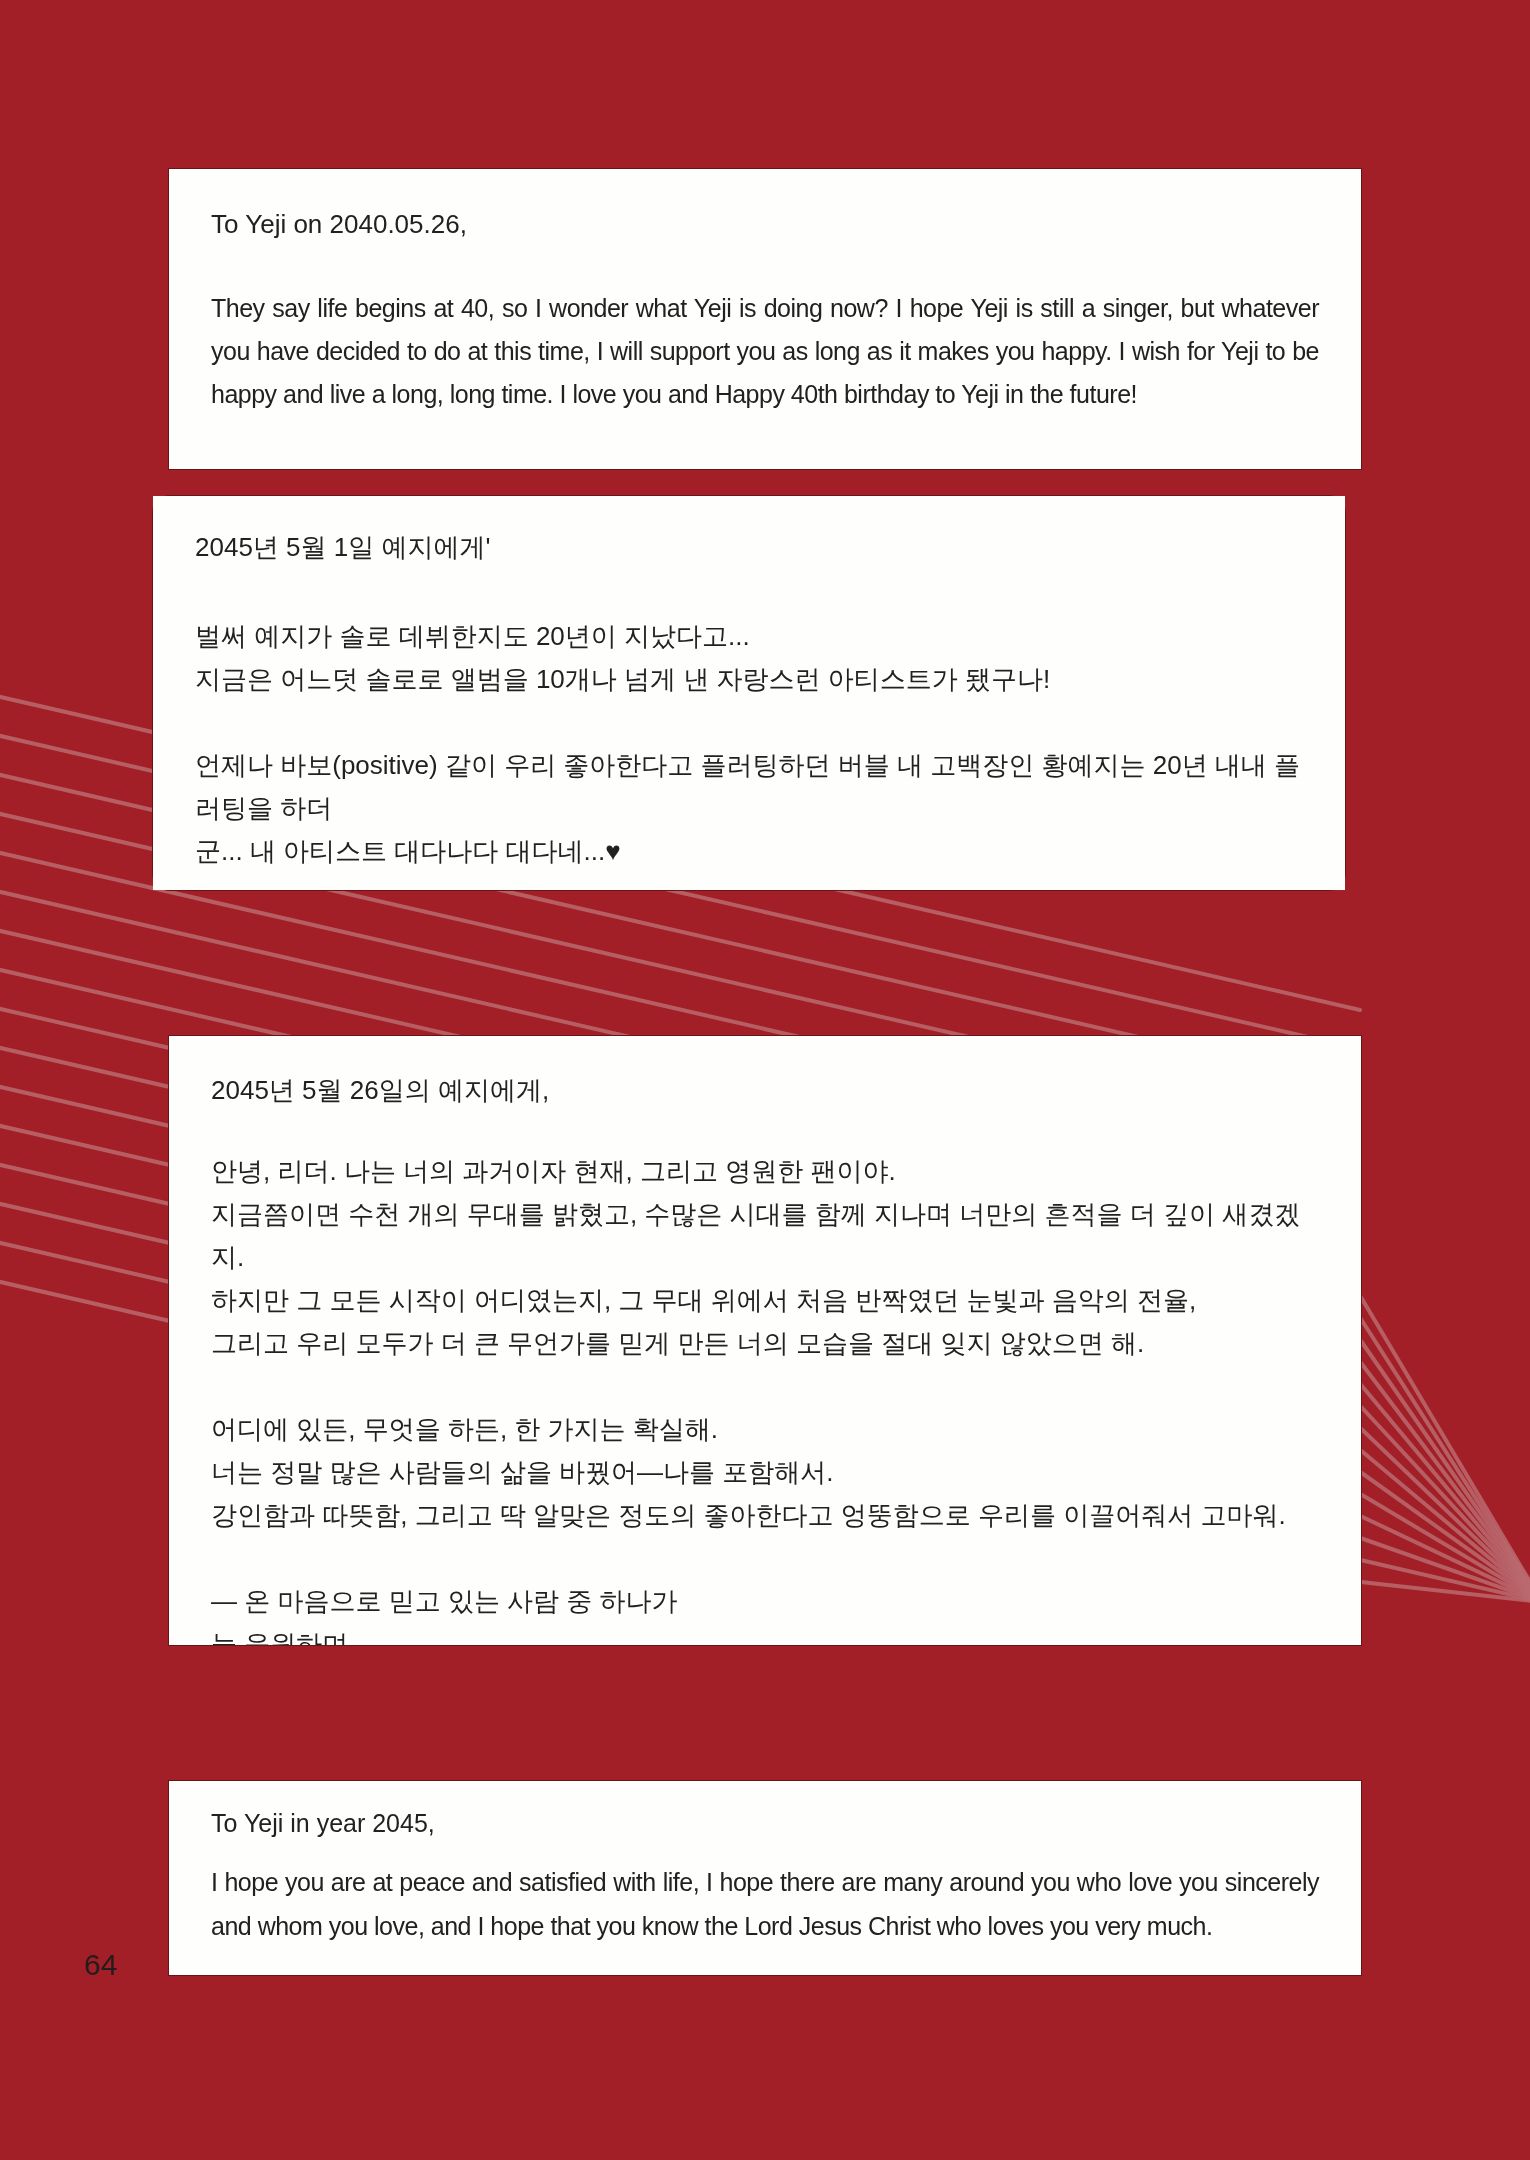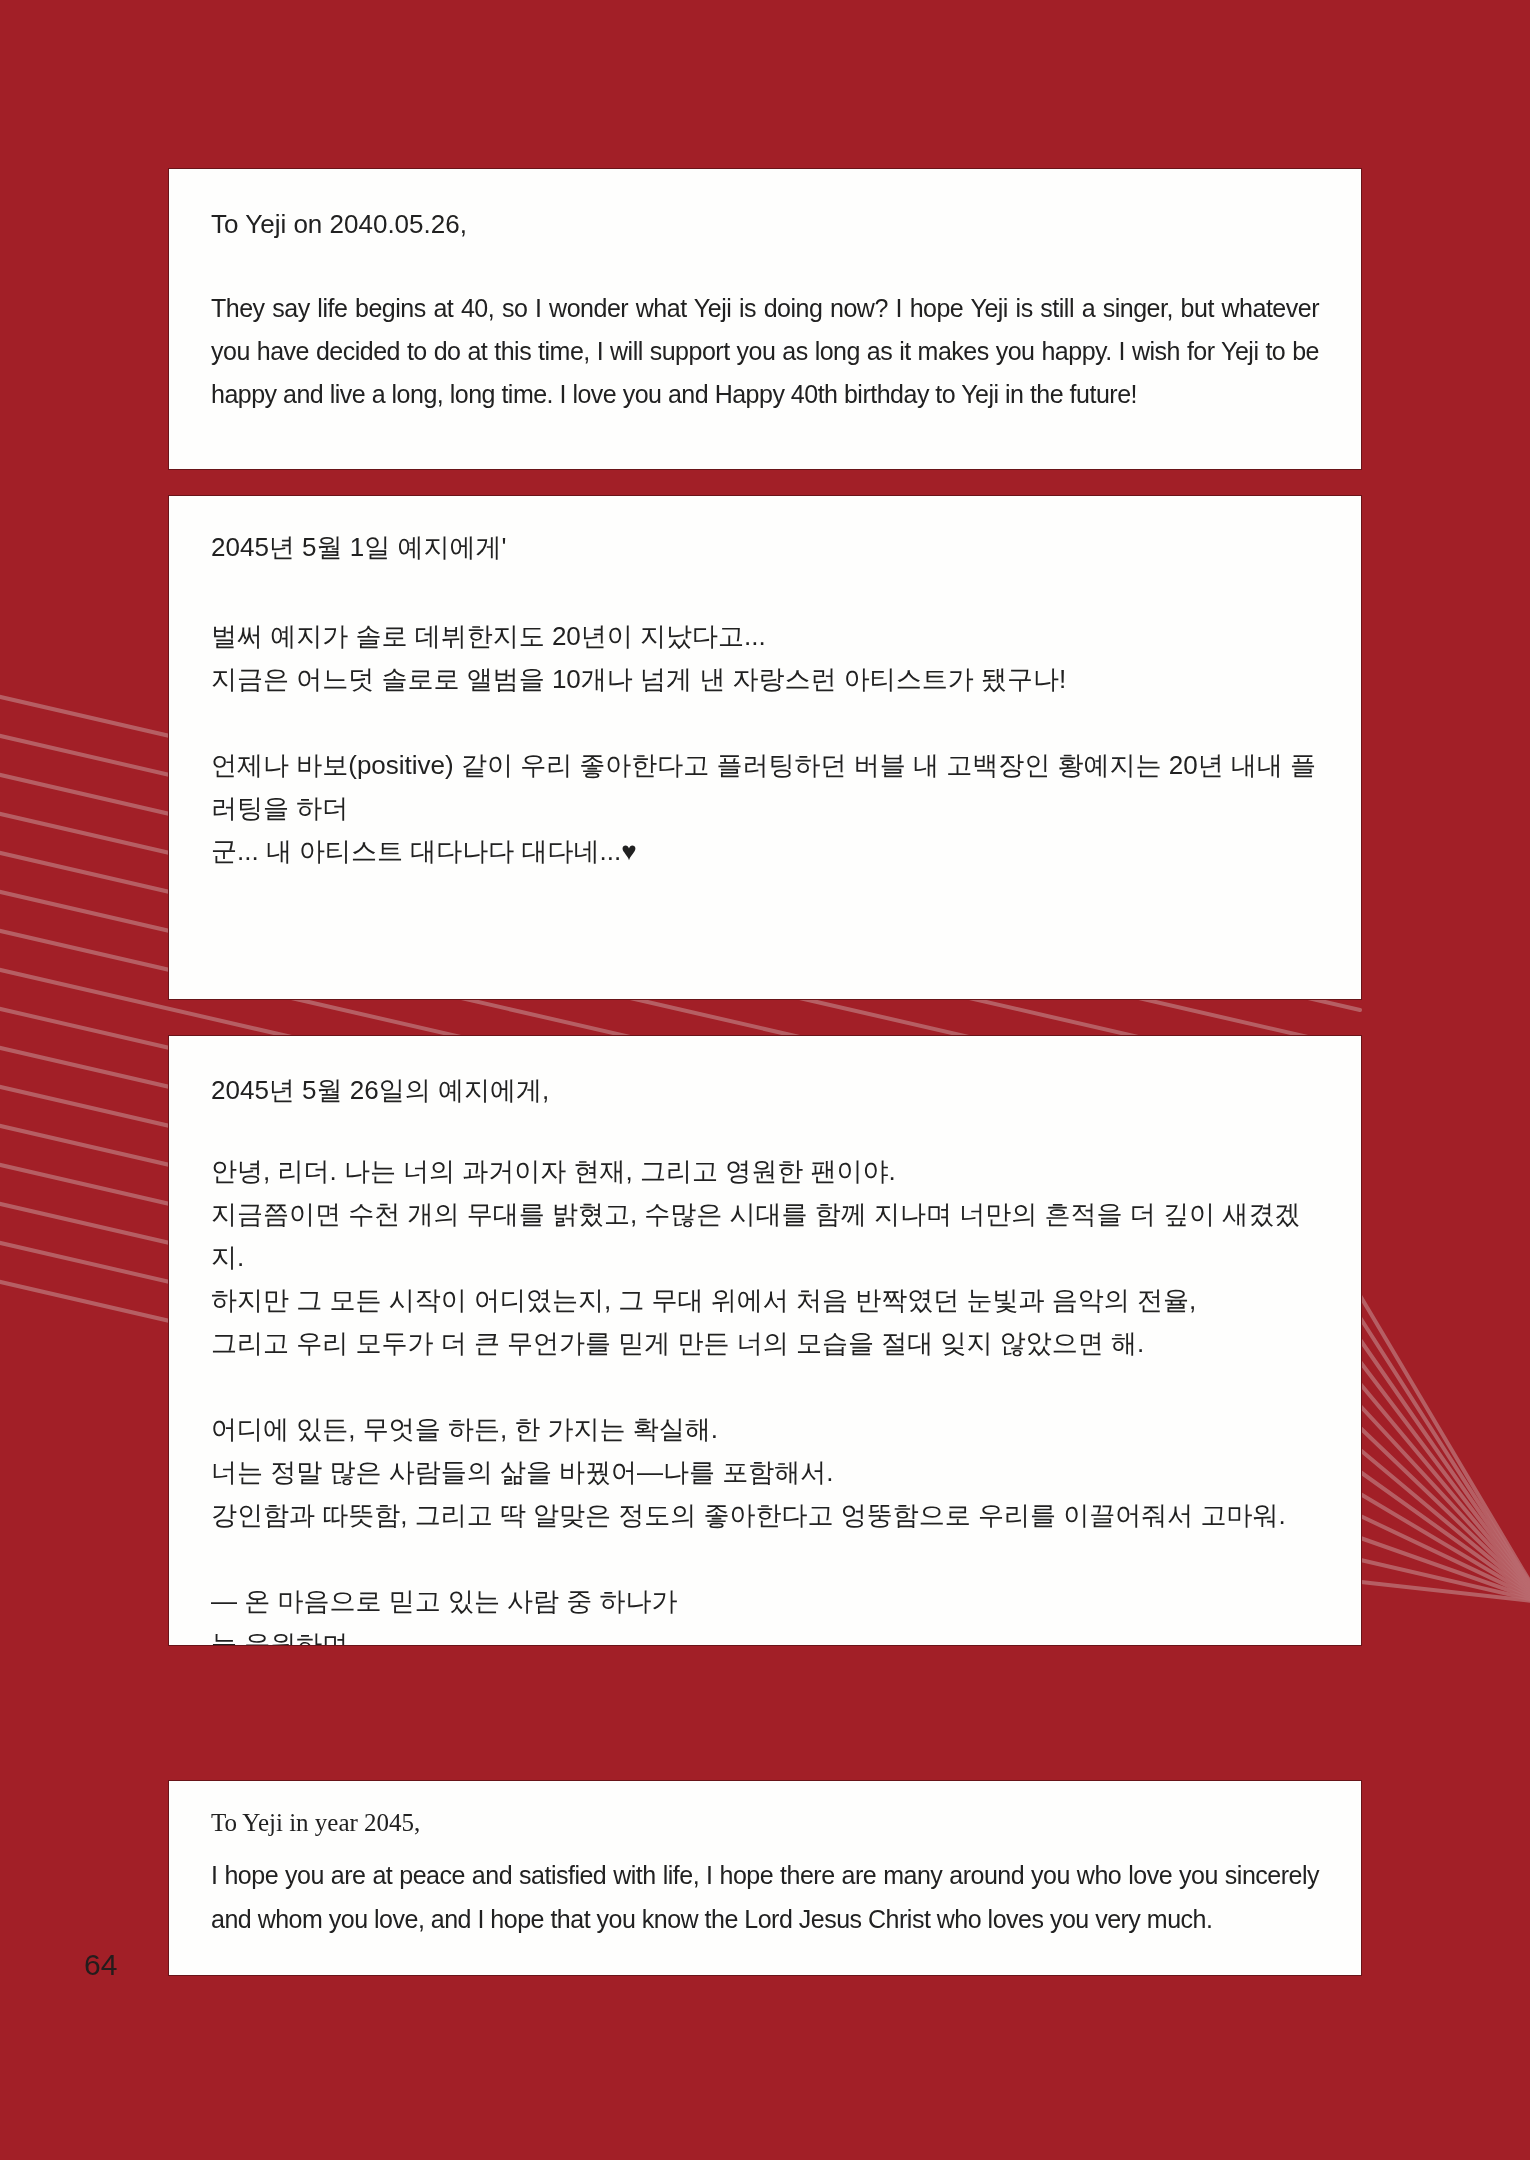--- a/index.html
+++ b/index.html
@@ -45,31 +45,31 @@
     font-size:25px;
     letter-spacing:-0.5px;
     text-align:justify;
     white-space:normal;
   }
   
   .c1 { left:168px; top:168px; width:1194px; height:302px; }
   .c1 .card-inner { padding:34px 42px 0 42px; }
   .c1 .card-title { margin-bottom:41px; }
   
-  .c2 { left:168px; top:495px; width:1194px; height:505px; }
+  .c2 { left:152px; top:495px; width:1194px; height:396px;border-radius:18px; }
   .c2 .card-inner { padding:30px 42px 0 42px; }
   .c2 .card-title { margin-bottom:46px; }
   
   .c3 { left:168px; top:1035px; width:1194px; height:611px; }
   .c3 .card-inner { padding:33px 42px 0 42px; }
   .c3 .card-title { margin-bottom:38px; }
   
   .c4 { left:168px; top:1780px; width:1194px; height:196px; }
   .c4 .card-inner { padding:20px 42px 0 42px; }
-  .c4 .card-title { font-size:25px; line-height:44px; margin-bottom:8px;font-family:Liberation Serif, serif; }
+  .c4 .card-title { font-size:25px; line-height:44px; margin-bottom:15px; }
   .c4 .para { line-height:44px; margin-bottom:0; }
   .page-number {
     position:absolute;
     left:84px; top:1948px;
     font-size:30px;
     color:#241C1C;
     z-index:2;
   }
 </style>
 </head>

